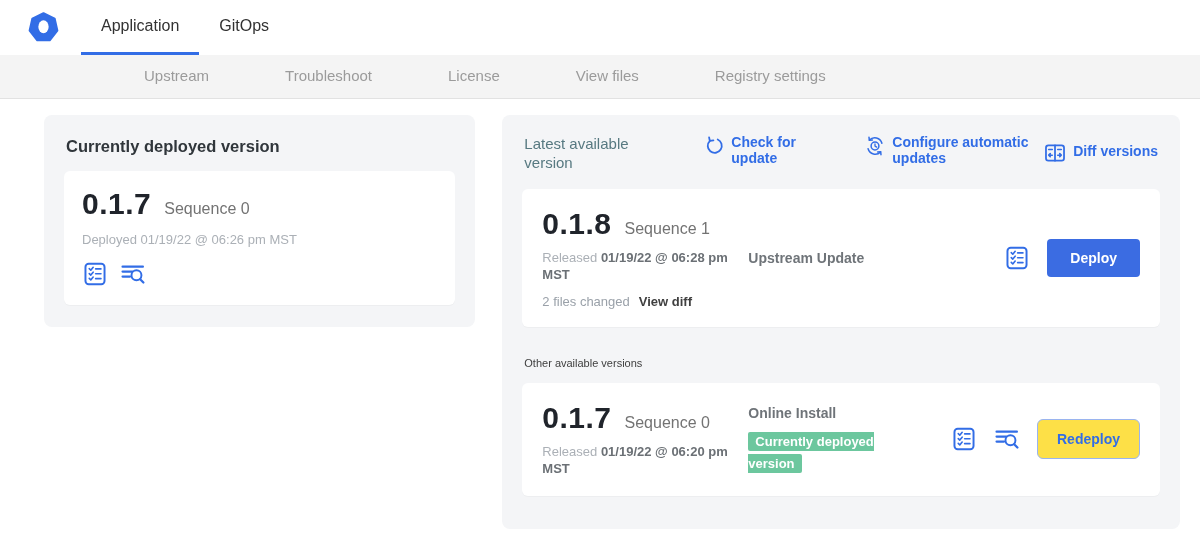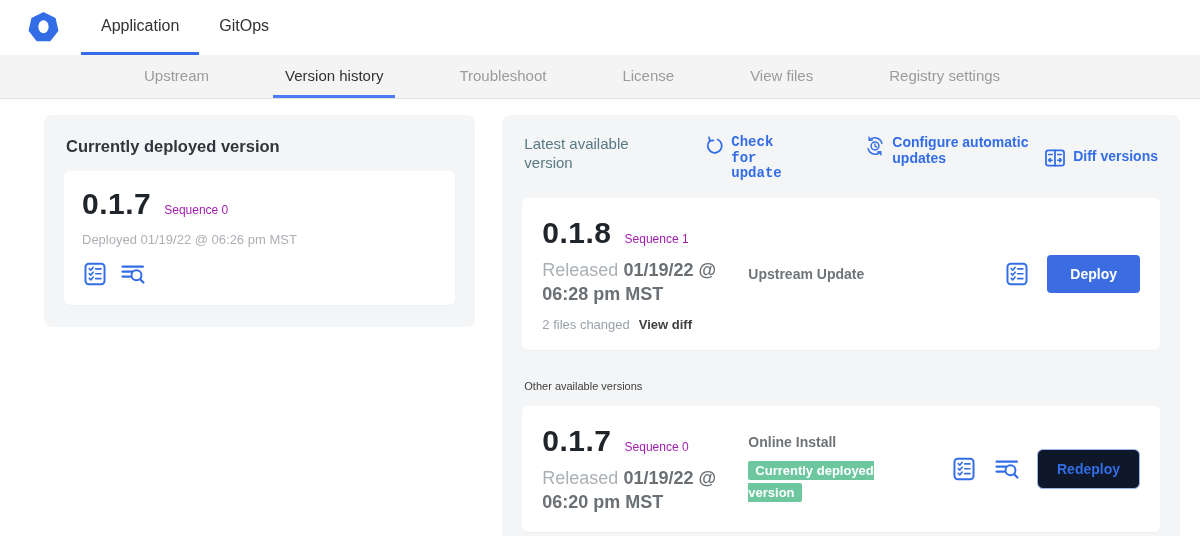--- a/index.html
+++ b/index.html
@@ -32,58 +32,58 @@
   .left-panel { width:445px; min-height:207px; padding:18px 20px 22px; }
   .right-panel { width:700px; min-height:414px; padding:18px 20px 20px; }
 
   .panel-title { font-size:16.5px; font-weight:700; color:#30363b; margin:4px 0 15px 2px; }
   .card { background:#fff; border-radius:6px; box-shadow:0 1px 1px rgba(0,0,0,0.03); }
 
   
   .cur-card { padding:16px 18px 18px; }
   .ver-row { display:flex; align-items:baseline; gap:13px; }
   .ver-num { font-size:30px; font-weight:700; color:#20242b; letter-spacing:0.5px; }
-  .seq { font-size:12px; color:#a21caf; }
+  .seq { font-size:16px; color:#737373; }
   .deployed-line { margin-top:11px; font-size:13px; color:#abb0b6; }
   .icon-row { margin-top:14px; display:flex; gap:12px; }
   .icon-btn { width:26px; height:26px; display:inline-flex; cursor:pointer; }
   .icon-btn svg { width:100%; height:100%; }
 
   
   .avail-header { display:flex; align-items:flex-start; margin:2px 2px 16px; }
   .latest-title { width:138px; font-size:15px; line-height:1.25; font-weight:400; color:#577981; }
   .hdr-action { display:flex; gap:7px; color:#326de6; font-size:14px; line-height:1.12;
     font-weight:600; cursor:pointer; }
   .hdr-action svg { width:20px; height:20px; flex:none; margin-top:1px; }
-  .act-check { margin-left:42px;font-family:Liberation Mono, monospace; }
+  .act-check { margin-left:42px; }
   .act-check .lbl { display:inline-block; width:72px; }
   .act-config { margin-left:62px;justify-content:center; }
   .act-config .lbl { display:inline-block; width:148px; }
   .act-diff { margin-left:auto; align-self:center; white-space:nowrap;justify-content:center; }
   .act-diff svg { width:22px; height:22px; margin-top:-2px; }
 
   
   .version-card { display:flex; align-items:center; padding:18px 20px;justify-content:flex-end; }
   .version-card.latest { min-height:133px; }
   .version-card.other { min-height:113px; }
   .vcol { width:200px; flex:none; }
-  .released { margin-top:8px; font-size:18px; line-height:1.35; width:186px; }
+  .released { margin-top:8px; font-size:13px; line-height:1.35; width:186px; }
   .rel-label { color:#abb0b6; }
   .rel-date { color:#6b7075; font-weight:700; }
   .files-row { margin-top:10px; font-size:13px; color:#9aa1a9; }
   .view-diff { color:#404040; font-weight:600; margin-left:9px; cursor:pointer; }
   .vmid { flex:1; padding-left:6px; }
   .source-lbl { font-size:14px; font-weight:600; color:#6f7479; }
   .badge-wrap { margin-top:9px; width:162px; }
   .badge { display:inline; background:#6cc79e; color:#fff; font-size:13px; font-weight:700;
     line-height:1.7; padding:2px 7px; border-radius:2px; }
   .vright { display:flex; align-items:center; gap:17px; flex:none; }
   .deploy-btn { background:#3b6ce2; color:#fff; border:none; border-radius:4px; font-size:14px;
     font-weight:700; padding:11px 23px; cursor:pointer; font-family:inherit; }
-  .redeploy-btn { background:#0f172a; color:#326de6; border:1px solid #9ab4ef; border-radius:6px;
+  .redeploy-btn { background:#fde047; color:#326de6; border:1px solid #9ab4ef; border-radius:6px;
     font-size:14px; font-weight:700; padding:11px 19px; cursor:pointer; font-family:inherit; }
   .other-title { margin:30px 2px 14px; font-size:11px; font-weight:400; color:#404040; }
 </style>
 </head>
 <body>
 
 <svg width="0" height="0" style="position:absolute">
   <defs>
     <g id="i-checklist" stroke="#326de6" fill="none">
       <rect x="3.2" y="2.6" width="17.6" height="18.8" rx="3" stroke-width="1.8"></rect>
@@ -138,23 +138,20 @@
     <div class="top-tab">
       <span>GitOps</span>
     </div>
   </nav>
 </header>
 
 <nav class="subnav">
   <div class="sub-tab">
     <span>Upstream</span>
   </div>
-  <div class="sub-tab active">
-    <span>Version history</span>
-  </div>
   <div class="sub-tab">
     <span>Troubleshoot</span>
   </div>
   <div class="sub-tab">
     <span>License</span>
   </div>
   <div class="sub-tab">
     <span>View files</span>
   </div>
   <div class="sub-tab">

